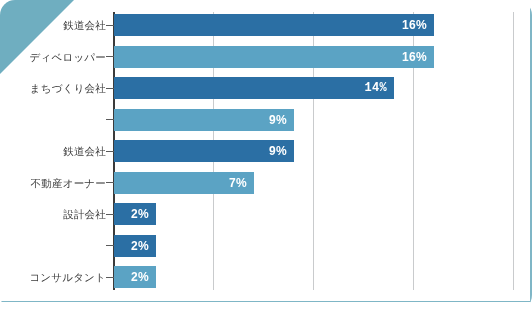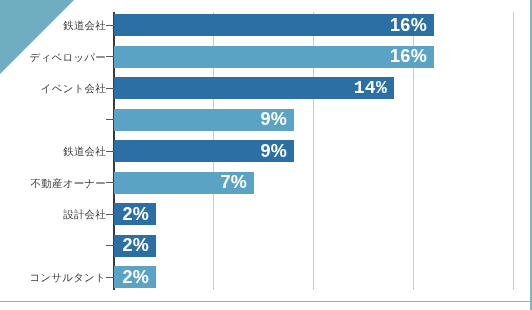--- a/index.html
+++ b/index.html
@@ -14,20 +14,21 @@
     overflow: hidden;
   }
 
   #slide {
     position: relative;
     width: 532px;
     height: 310px;
     background: #ffffff;
     box-sizing: border-box;
     overflow: hidden;
+    border-radius: 15px;
   }
 
   
   #corner-triangle {
     position: absolute;
     left: 0;
     top: 0;
     width: 0;
     height: 0;
     border-left: 74px solid #6FAEC0;
@@ -130,21 +131,21 @@
     align-items: center;
     justify-content: flex-end;
     box-sizing: border-box;
     padding-right: 7px;
   }
   .bar.dark  { background: #2B6FA4; }
   .bar.light { background: #5BA3C4; }
 
   .bar-value {
     color: #ffffff;
-    font-size: 18px;
+    font-size: 12px;
     font-weight: bold;
     letter-spacing: 0.3px;
     white-space: nowrap;
   }
 </style>
 </head>
 <body>
 
 <div id="slide">
 
@@ -175,21 +176,21 @@
         <div class="row">
           <div class="row-label">ディベロッパー</div>
           <div class="tick"></div>
           <div class="bar-wrap">
             <div class="bar light" style="width: 320px;">
               <span class="bar-value">16%</span>
             </div>
           </div>
         </div>
         <div class="row">
-          <div class="row-label">イベント会社</div>
+          <div class="row-label">まちづくり会社</div>
           <div class="tick"></div>
           <div class="bar-wrap">
             <div class="bar dark" style="width: 280px; font-family: Liberation Mono, monospace;">
               <span class="bar-value">14%</span>
             </div>
           </div>
         </div>
         <div class="row">
           <div class="tick"></div>
           <div class="bar-wrap">

